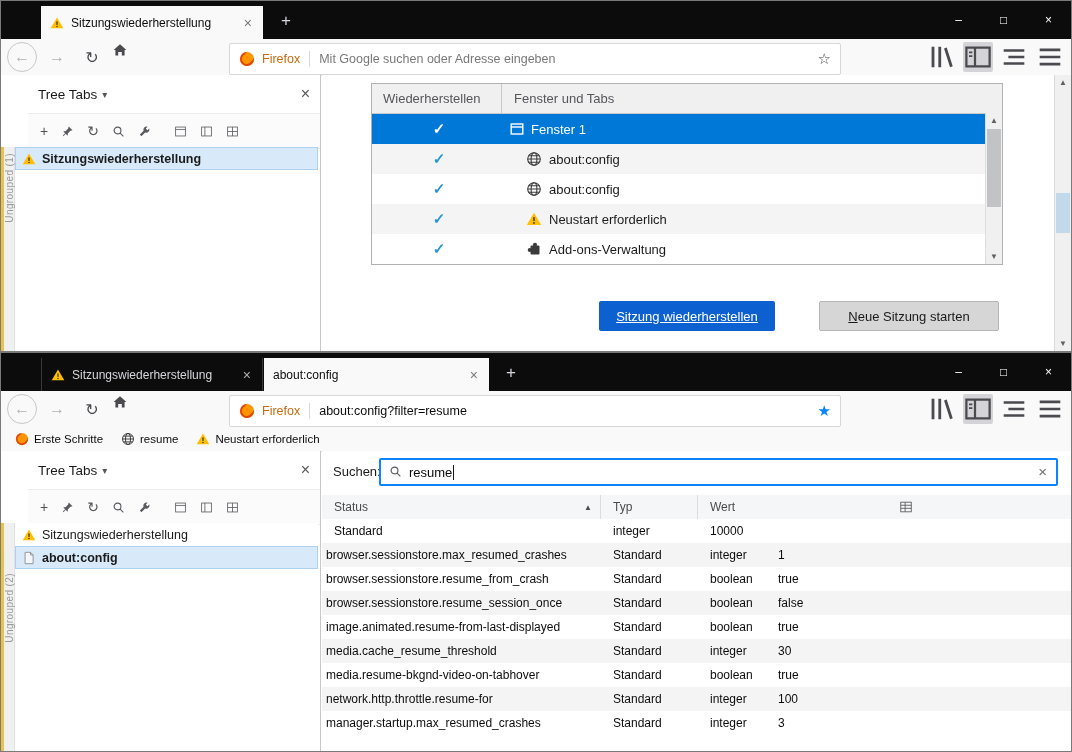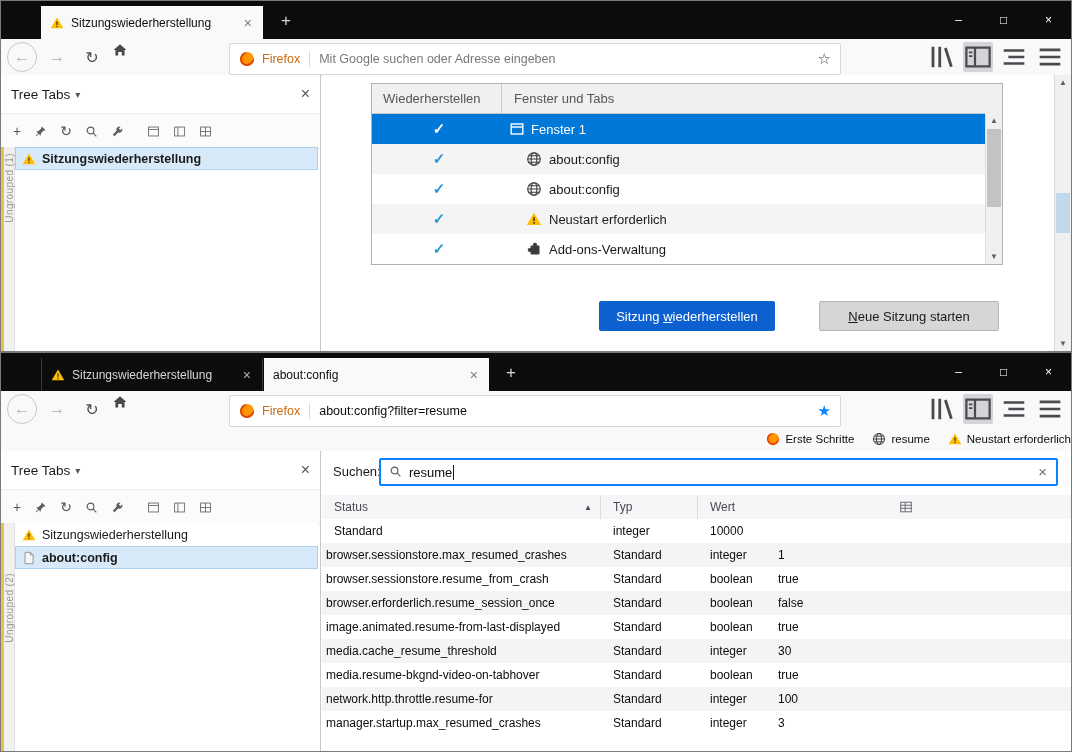--- a/index.html
+++ b/index.html
@@ -36,25 +36,25 @@
   .star{font-size:15px;color:#4a4a4f;}
   .star.filled{color:#0a84ff;}
   .navicons{position:absolute;right:6px;top:3px;display:flex;gap:6px;}
   .nbtn.pressed{background:#d4d4d8;border-radius:2px;}
   .ic{display:inline-flex;width:14px;height:14px;flex:0 0 auto;}
   .ic svg{width:100%;height:100%;}
   .ic16{display:inline-flex;width:16px;height:16px;}
   .ic16 svg{width:100%;height:100%;}
 
   
-  .bookmarks{position:absolute;top:74px;left:0;right:0;height:24px;background:#f9f9fa;border-bottom:1px solid #e1e1e2;display:flex;align-items:center;padding-left:25px;gap:18px;justify-content:flex-end;}
+  .bookmarks{position:absolute;top:74px;left:0;right:0;height:24px;background:#f9f9fa;border-bottom:1px solid #e1e1e2;display:flex;align-items:center;padding-left:14px;gap:18px;}
   .bm-item{display:flex;align-items:center;gap:5px;font-size:11.5px;color:#0c0c0d;}
 
   
-  .tt-sidebar{position:absolute;left:0;width:320px;bottom:0;background:#fff;border-right:1px solid #c8c8ca;box-sizing:border-box;}
+  .tt-sidebar{position:absolute;left:0;width:320px;bottom:0;background:#fff;border-right:1px solid #c8c8ca;box-sizing:border-box;padding-left:27px;}
   .win1 .tt-sidebar{top:74px;} .win2 .tt-sidebar{top:98px;}
   .tt-header{height:38px;display:flex;align-items:center;padding:0 10px;font-size:13.5px;color:#1a1a1a;}
   .tt-title{margin-right:5px;}
   .tt-chevron{font-size:10px;color:#555;}
   .tt-close{margin-left:auto;font-size:16px;color:#555;}
   .tt-toolbar{height:34px;display:flex;align-items:center;gap:13px;padding:0 12px;border-bottom:1px solid #ececec;border-top:1px solid #ececec;background:#fbfbfc;}
   .tt-toolbar .ic{width:13px;height:13px;}
   .tt-glyph{font-size:14px;color:#555;line-height:13px;}
   .gap-left{margin-left:10px;}
   .tt-strip{position:absolute;left:0;top:72px;bottom:0;width:14px;background:#f0f0f0;border-right:1px solid #e2e2e2;border-left:3px solid #e6c34c;box-sizing:border-box;}
@@ -81,21 +81,21 @@
   .sr-ic.ind0{left:137px;} .sr-ic.ind1{left:154px;}
   .sr-row.selected .sr-ic{color:#fff;}
   .sr-label{position:absolute;top:0;height:30px;display:flex;align-items:center;font-size:13px;color:#1a1a1a;}
   .sr-label.ind0{left:159px;} .sr-label.ind1{left:177px;}
   .sr-row.selected .sr-label{color:#fff;}
   .sr-scroll{position:absolute;right:0;top:29px;bottom:0;width:17px;background:#f0f0f0;border-left:1px solid #ddd;box-sizing:border-box;}
   .scroll-arrow{position:absolute;left:0;right:0;height:15px;text-align:center;font-size:8px;color:#606060;line-height:15px;}
   .scroll-arrow.up{top:0;} .scroll-arrow.down{bottom:0;}
   .sr-thumb{position:absolute;left:1px;right:1px;top:16px;height:78px;background:#c2c3c4;}
   .sr-btn{position:absolute;top:226px;height:30px;font-size:13px;border-radius:2px;display:flex;align-items:center;justify-content:center;box-sizing:border-box;border:none;font-family:inherit;}
-  .btn-primary{left:277px;width:176px;background:#0d60cf;color:#fff;}
+  .btn-primary{left:277px;width:176px;background:#0d60cf;color:#fff;text-decoration:underline;}
   .btn-secondary{left:497px;width:180px;background:#d6d6d6;border:1px solid #b5b5b5;color:#1a1a1a;}
   .key{text-decoration:underline;}
   .vscroll{position:absolute;right:0;top:74px;bottom:0;width:17px;background:#f0f0f0;border-left:1px solid #dcdcdc;box-sizing:border-box;}
   .vs-thumb{position:absolute;left:1px;right:1px;top:118px;height:40px;background:#c2d9ec;}
 
   
   .cfg-main{position:absolute;left:321px;top:98px;right:0;bottom:0;background:#fff;}
   .cfg-label{position:absolute;left:11px;top:13px;font-size:13px;color:#1a1a1a;}
   .cfg-input{position:absolute;left:57px;right:13px;top:7px;height:28px;border:2px solid #0a84ff;border-radius:2px;background:#fff;box-sizing:border-box;display:flex;align-items:center;padding:0 28px;}
   .cfg-input .ic.search-pos{position:absolute;left:8px;top:5px;width:13px;height:13px;}
@@ -554,21 +554,21 @@
             <span class="cfg-cell c2">integer</span>
             <span class="cfg-cell c3">1</span>
           </div>
           <div class="cfg-row">
             <span class="cfg-cell c0">browser.sessionstore.resume_from_crash</span>
             <span class="cfg-cell c1">Standard</span>
             <span class="cfg-cell c2">boolean</span>
             <span class="cfg-cell c3">true</span>
           </div>
           <div class="cfg-row alt">
-            <span class="cfg-cell c0">browser.erforderlich.resume_session_once</span>
+            <span class="cfg-cell c0">browser.sessionstore.resume_session_once</span>
             <span class="cfg-cell c1">Standard</span>
             <span class="cfg-cell c2">boolean</span>
             <span class="cfg-cell c3">false</span>
           </div>
           <div class="cfg-row">
             <span class="cfg-cell c0">image.animated.resume-from-last-displayed</span>
             <span class="cfg-cell c1">Standard</span>
             <span class="cfg-cell c2">boolean</span>
             <span class="cfg-cell c3">true</span>
           </div>

